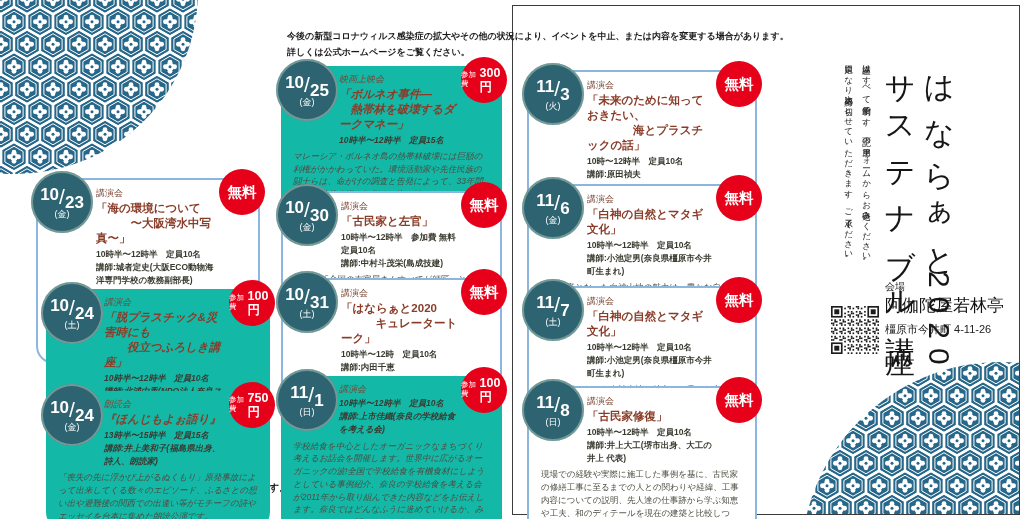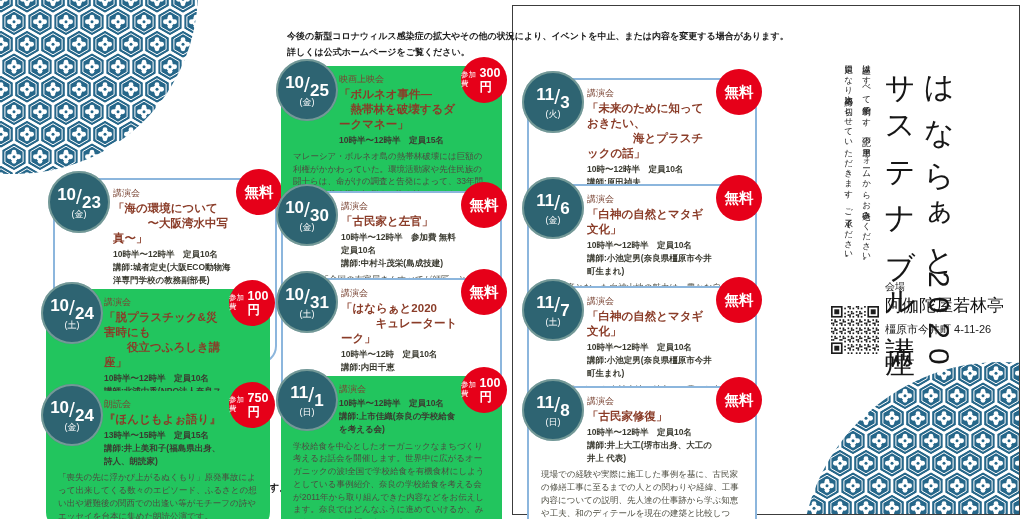--- a/index.html
+++ b/index.html
@@ -12,21 +12,21 @@
   
   .panel{position:absolute;left:512px;top:5px;width:506px;height:508px;border:1px solid #3c3c3c;
          background:#fff;overflow:hidden;z-index:0;}
   .decor-br{left:288px;top:356px;width:400px;height:400px;}
   
   .disclaimer{position:absolute;left:287px;top:28px;font-size:9px;font-weight:bold;color:#1a1a1a;
               line-height:1.8;white-space:pre;z-index:6;}
   
   .event{position:absolute;z-index:4;}
   .card{position:relative;border-radius:18px;padding:7px 10px 8px 10px;min-height:68px;}
-  .card.yellow{background:#22c55e;}
+  .card.yellow{background:#14b8a6;font-style:italic;}
   .card.bordered{background:#fff;border:2px solid #8CB6DD;}
   .head{padding-left:48px;padding-right:32px;min-height:50px;}
   .date-circle{position:absolute;left:-5px;top:-7px;width:62px;height:62px;border-radius:50%;
                background:#2E6472;color:#fff;z-index:3;display:flex;flex-direction:column;
                align-items:center;justify-content:center;line-height:1;
                box-shadow:inset 0 0 0 2px rgba(230,238,214,.38);}
   .date{font-size:17px;font-weight:bold;}
   .date .num{position:relative;top:-4px;}
   .date .slash{font-size:21px;font-weight:normal;}
   .date .den{position:relative;top:4px;}
@@ -336,21 +336,21 @@
         <rect x="2" y="24" width="3" height="3" fill="#1c1c1c"></rect>
       </svg>
   </div>
 
   <div class="disclaimer">今後の新型コロナウィルス感染症の拡大やその他の状況により、イベントを中止、または内容を変更する場合があります。
 詳しくは公式ホームページをご覧ください。</div>
 
   <div class="footnote">※参加費有料講座の中学生以下参加費は 50 円です。</div>
 
   <div id="events">
-    <div class="event" style="left: 53px; top: 178px; width: 224px;">
+    <div class="event" style="left: 36px; top: 178px; width: 224px;">
       <div class="date-circle">
         <div class="date"><span class="num">10</span><span class="slash">/</span><span class="den">23</span></div>
         <div class="dow">(金)</div>
       </div>
       <div class="badge free">
 
         <div class="badge-label">無料</div>
       </div>
       <div class="card bordered">
         <div class="head">
@@ -479,21 +479,21 @@
       <div class="card yellow">
         <div class="head">
           <div class="etype">講演会</div>
           <div class="emeta">10時半〜12時半　定員10名</div>
           <div class="emeta">講師:上市佳織(奈良の学校給食を考える会)</div>
         </div>
         <div class="edesc">学校給食を中心としたオーガニックなまちづくり考えるお話会を開催します。世界中に広がるオーガニックの波!全国で学校給食を有機食材にしようとしている事例紹介、奈良の学校給食を考える会が2011年から取り組んできた内容などをお伝えします。奈良ではどんなふうに進めていけるか、みんなでわいわい話しましょう。</div>
       </div>
     </div>
 
-    <div class="event" style="left: 527px; top: 70px; width: 230px; margin-top: 8px;">
+    <div class="event" style="left: 527px; top: 70px; width: 230px;">
       <div class="date-circle">
         <div class="date"><span class="num">11</span><span class="slash">/</span><span class="den">3</span></div>
         <div class="dow">(火)</div>
       </div>
       <div class="badge free">
 
         <div class="badge-label">無料</div>
       </div>
       <div class="card bordered">
         <div class="head">

